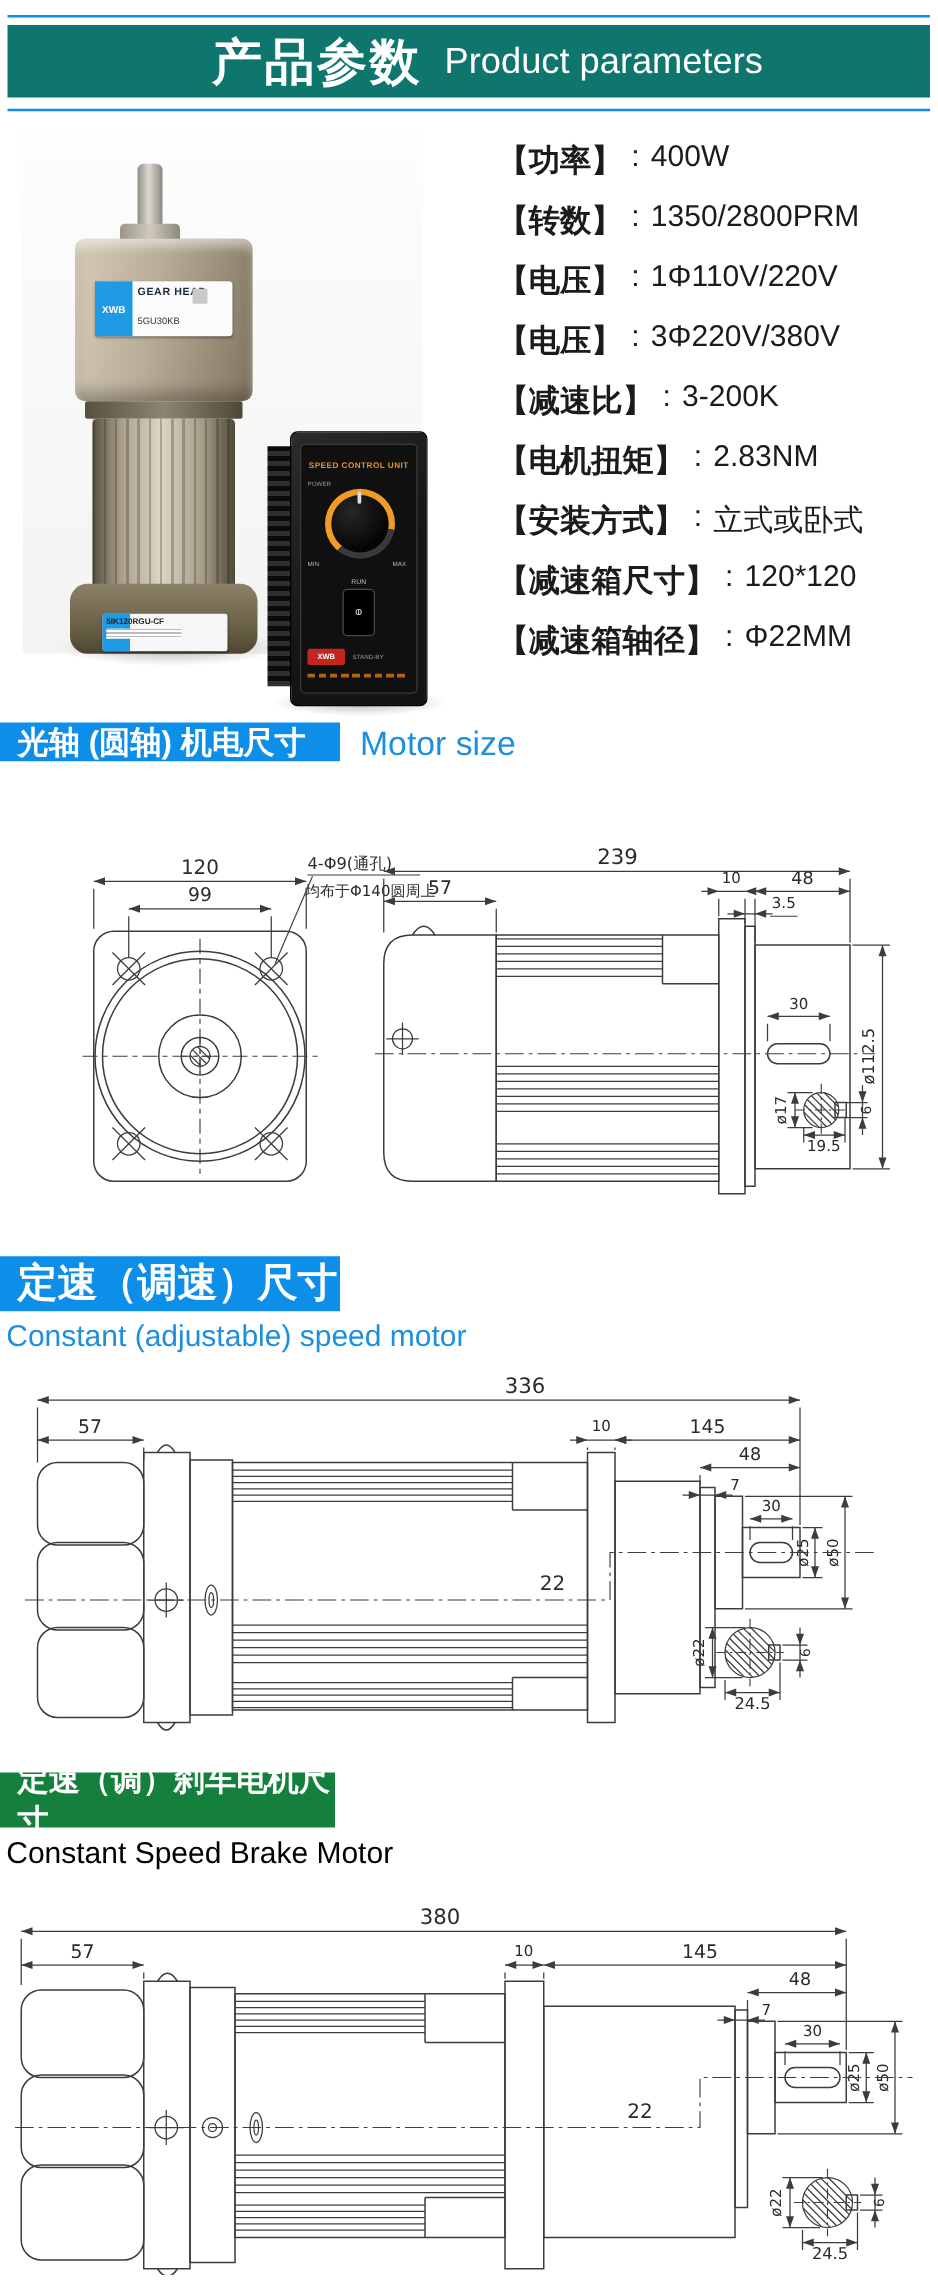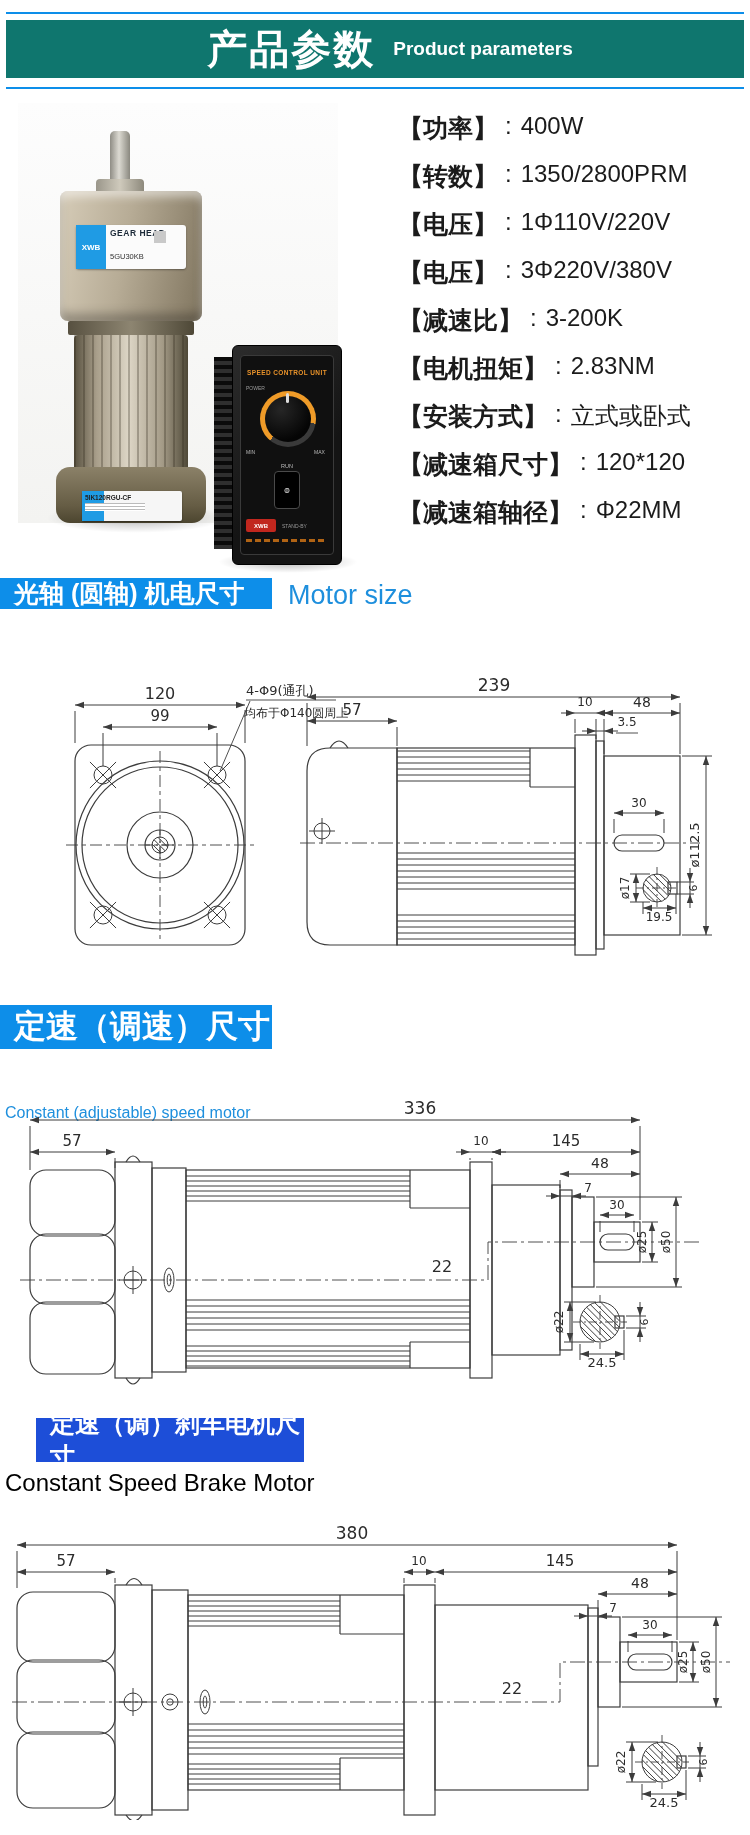--- a/index.html
+++ b/index.html
@@ -6,21 +6,21 @@
   body{font-family:"Liberation Sans","DejaVu Sans",sans-serif;}
   #page{position:relative;width:750px;height:1835px;margin:0 auto;background:#ffffff;overflow:hidden;}
 
   
   .rule{position:absolute;left:6px;width:738px;height:2px;}
   .rule.top{top:12px;}
   .rule.bottom{top:87px;}
   .banner{position:absolute;left:6px;top:20px;width:738px;height:58px;color:#fff;
           display:flex;align-items:center;justify-content:center;gap:18px;padding-left:30px;box-sizing:border-box;}
   .banner .cn{font-size:40px;font-weight:bold;letter-spacing:2px;}
-  .banner .en{font-size:19px;font-weight:bold;}
+  .banner .en{font-size:29px;font-weight:normal;}
 
   
   .photo{position:absolute;left:18px;top:103px;width:320px;height:420px;background:linear-gradient(180deg,#fdfdfd,#f3f3f1);}
   .photo *{position:absolute;box-sizing:border-box;}
   .shadow{background:radial-gradient(ellipse at center,rgba(0,0,0,.28),rgba(0,0,0,0) 70%);}
   .m-shaft{left:92px;top:28px;width:20px;height:52px;border-radius:5px 5px 0 0;
            background:linear-gradient(90deg,#8f8d85,#dcdad2 45%,#8a887f);}
   .m-collar{left:78px;top:76px;width:48px;height:16px;border-radius:4px;background:linear-gradient(90deg,#9a968a,#cfcabc 50%,#8d897c);}
   .m-gearhead{left:42px;top:88px;width:142px;height:130px;border-radius:8px;
            background:linear-gradient(100deg,#d6ccb8 0%,#b7ac96 45%,#80755f 100%);
@@ -69,21 +69,21 @@
   .spec-label{font-size:25px;font-weight:bold;white-space:nowrap;}
   .spec-sep{font-size:24px;margin:0 9px 0 7px;}
   .spec-value{font-size:24px;white-space:nowrap;}
 
   
   .sec-box{position:absolute;left:0;color:#fff;font-weight:bold;display:flex;align-items:center;padding-left:14px;box-sizing:border-box;}
   .sec1{top:578px;width:272px;height:31px;font-size:25px;}
   .sec2{top:1005px;width:272px;height:44px;font-size:32px;}
   .sec3{top:1418px;width:268px;height:44px;font-size:25px;}
   .sec1-en{position:absolute;left:288px;top:580px;font-size:27px;}
-  .sec2-en{position:absolute;left:5px;top:1056px;font-size:16px;margin-top:48px;}
+  .sec2-en{position:absolute;left:5px;top:1056px;font-size:24px;}
   .sec3-en{position:absolute;left:5px;top:1469px;font-size:24px;}
 
   .drawing{position:absolute;left:0;}
   #svg-d1{top:613px;}
   #svg-d2{top:1090px;}
   #svg-d3{top:1500px;}
 </style>
 </head>
 <body>
 
@@ -188,21 +188,21 @@
         <span class="spec-label">【减速箱轴径】</span>
         <span class="spec-sep">:</span>
         <span class="spec-value">Φ22MM</span>
       </div>
   </div>
 
   <div class="sec-box sec1 accent-bg" style="background: rgb(13, 142, 233);">光轴 (圆轴) 机电尺寸</div>
   <div class="sec1-en accent-fg" style="color: rgb(30, 143, 221);">Motor size</div>
   <div class="sec-box sec2 accent-bg" style="background: rgb(13, 142, 233);">定速（调速）尺寸</div>
   <div class="sec2-en accent-fg" style="color: rgb(30, 143, 221);">Constant (adjustable) speed motor</div>
-  <div class="sec-box sec3 accent-bg" style="background: #1d4ed8; margin-left: 36px;">定速（调）刹车电机尺寸</div>
+  <div class="sec-box sec3 accent-bg" style="background: #15803d;">定速（调）刹车电机尺寸</div>
   <div class="sec3-en accent-fg" style="color: #000000;">Constant Speed Brake Motor</div>
 
   <svg id="svg-d1" class="drawing" width="750" height="345" viewBox="0 0 750 345">
     <g stroke="#3c3c3c" fill="none" stroke-width="1.2">
       <rect x="75" y="132" width="170" height="200" rx="16"></rect>
       <circle cx="160" cy="232" r="84"></circle>
       <circle cx="160" cy="232" r="78"></circle>
       <circle cx="160" cy="232" r="33"></circle>
       <circle cx="160" cy="232" r="15"></circle>
       <line x1="66" y1="232" x2="254" y2="232" stroke-dasharray="12 4 4 4" stroke-width="0.9"></line>

